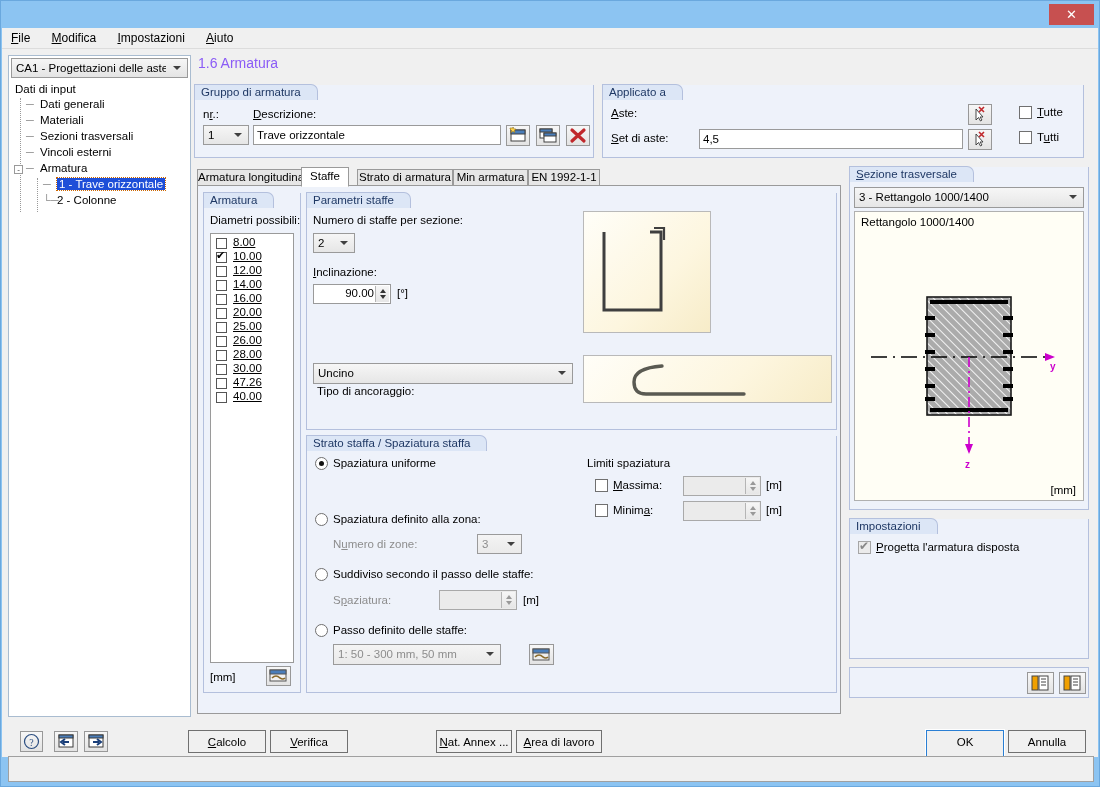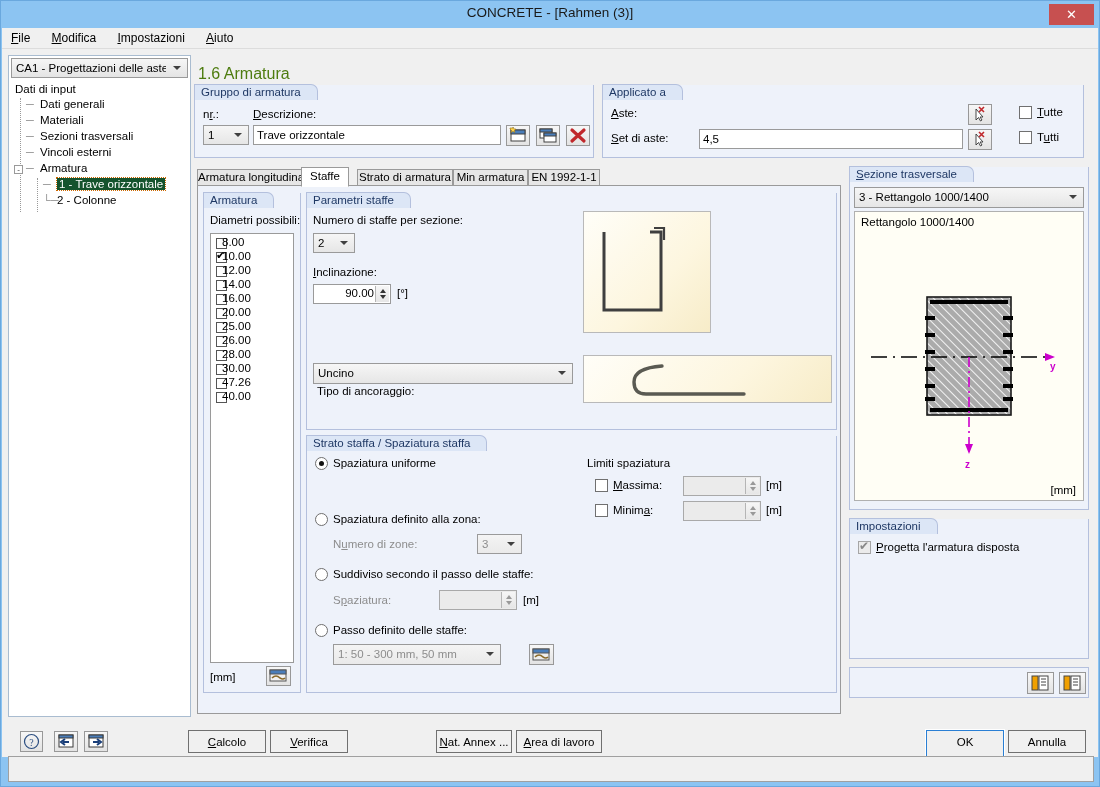--- a/index.html
+++ b/index.html
@@ -81,40 +81,40 @@
   .tree-root { position: absolute; left: 3px; top: 1px; }
   .tree-node {
     position: absolute; left: 14px; white-space: nowrap;
     cursor: default;
   }
   .tree-node .dash {
     display: inline-block; width: 14px; color: #8a8a8a;
     font-size: 11px; vertical-align: top;
   }
   .tree-sel {
-    background: #14532d; color: #fff;
+    background: #1d4ed8; color: #fff;
     outline: 1px dotted #cc6600;
     padding: 0 2px;
   }
   .exp-box {
     position: absolute; left: 2px; width: 9px; height: 9px;
     border: 1px solid #9a9a9a; background: #fff;
     font-size: 8px; line-height: 7px; text-align: center; color: #333;
     cursor: pointer;
   }
   .tree-vline {
     position: absolute; border-left: 1px dotted #999;
   }
   
   .content {
     position: absolute; left: 192px; top: 6px; width: 898px; height: 662px;
   }
   .page-title {
-    position: absolute; left: 0; top: 10px; width: 898px; height: 22px;
-    font-size: 16px; color: #4d7c0f; padding-left: 4px;
+    position: absolute; left: 0; top: 0; width: 898px; height: 22px;
+    font-size: 14px; color: #8b5cf6; padding-left: 4px;
   }
   
   .gbox {
     position: absolute;
     background: #eef2fa;
     border: 1px solid #b4c0dd;
     border-top: none;
   }
   .gbox-head {
     position: absolute; left: -1px; top: -1px; height: 16px;
@@ -214,21 +214,21 @@
   }
   .diaitem { position: relative; height: 14px; }
   .diaitem .cb2 {
     position: absolute; left: 2px; top: 1px; width: 11px; height: 11px;
     background: #fff; border: 1px solid #555;
   }
   .diaitem .cb2.checked::after {
     content: "✔"; position: absolute; left: -1px; top: -4px;
     font-size: 11px; color: #000;
   }
-  .diaitem .dv { position: absolute; left: 8px; top: -1px; }
+  .diaitem .dv { position: absolute; left: 19px; top: -1px; text-decoration: underline; }
   .picbox {
     position: absolute;
     background: linear-gradient(135deg,#fffef8 0%,#fdf6df 60%,#f7ecc8 100%);
     border: 1px solid #b9b9b9;
   }
   .statusbar {
     position: absolute; left: 7px; top: 755px; width: 1086px; height: 26px;
     background: #f0f0f0; border: 1px solid #a0a0a0;
   }
   .bottombar {
@@ -237,21 +237,20 @@
   }
   
   .csec { position: absolute; background: #fffef5; border: 1px solid #b0b0b0; }
 </style>
 </head>
 <body>
 
 <div class="window">
 
   <div class="titlebar">
-    <div class="titlebar-text">CONCRETE - [Rahmen (3)]</div>
     <div class="close-btn">✕</div>
   </div>
 
   <div class="menubar">
     <div class="menu-item"><u>F</u>ile</div>
     <div class="menu-item"><u>M</u>odifica</div>
     <div class="menu-item"><u>I</u>mpostazioni</div>
     <div class="menu-item"><u>A</u>iuto</div>
   </div>
 

